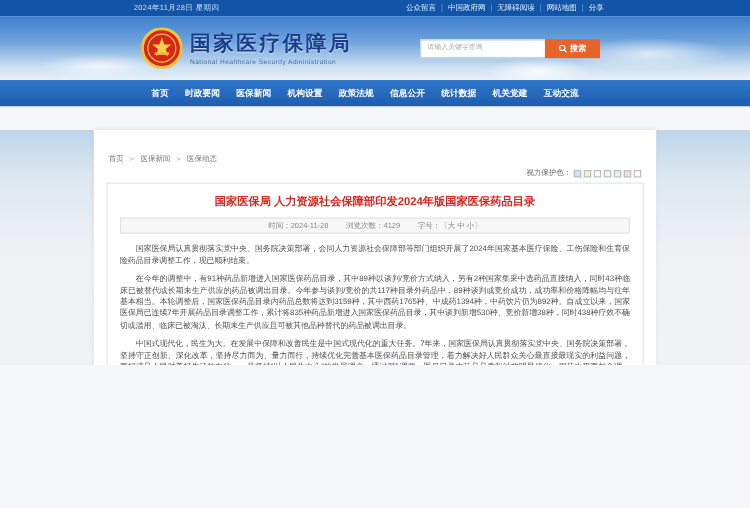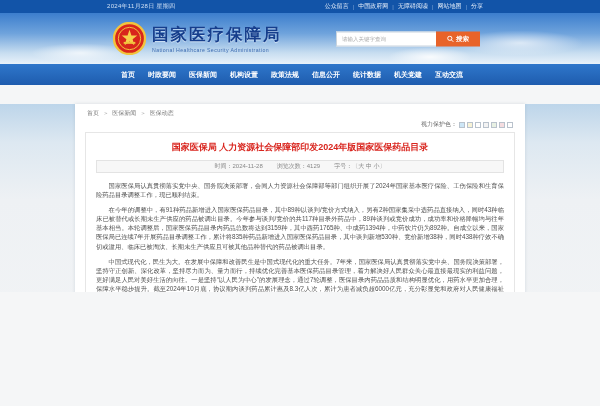--- a/index.html
+++ b/index.html
@@ -34,21 +34,21 @@
   .search input::placeholder { color:#aaa; }
   .search-btn { width:44px; height:15px; background:#e8632a; border:none; color:#fff; font-size:6.5px; font-weight:bold; display:flex; align-items:center; justify-content:center; gap:2px; cursor:pointer; }
 
   
   .nav { height:21px; background:linear-gradient(to bottom,#2f77cb,#1e5cae); }
   .nav-inner { width:450px; margin:0 auto; height:100%; display:flex; align-items:center; gap:13px; padding-left:46px; }
   .nav a { color:#fff; font-size:7px; font-weight:bold; text-decoration:none; white-space:nowrap; cursor:pointer; }
 
   
   .main { height:321px; background:linear-gradient(to bottom,#bdd5ea 0%, #dde8f1 12%, #eef1f4 30%, #f4f5f6 100%); }
-  .card { width:450px; margin:0 auto; background:#fff; margin-top:19px; height:302px; box-shadow:0 0 3px rgba(120,140,160,.25); padding:3px 10px 0 10px; }
+  .card { width:450px; margin:0 auto; background:#fff; margin-top:19px; height:302px; box-shadow:0 0 3px rgba(120,140,160,.25); padding:17px 10px 0 10px; }
   .crumb-row { font-size:6px; color:#777; padding:2px 0 1px 2px; }
   .crumb-row a { color:#777; text-decoration:none; cursor:pointer; }
   .crumb-row .sep { margin:0 2px; color:#999; }
   .eye-row { display:flex; justify-content:flex-end; align-items:center; gap:2px; font-size:6px; color:#666; padding:1px 2px 3px 0; }
   .swatch { width:6px; height:6px; border:1px solid #b9c2cc; cursor:pointer; }
 
   .article { border:1px solid #e6e6e6; background:#fff; padding:7px 10px 6px 10px; height:268px; overflow:hidden; }
   .article-title { text-align:center; color:#d9261f; font-weight:bold; font-size:9px; margin:2px 0 7px 0; line-height:11px; }
   .meta { background:#f7f7f7; border:1px solid #e3e3e3; height:13px; display:flex; align-items:center; justify-content:center; gap:14px; font-size:6px; color:#888; margin-bottom:8px; }
   .meta .fs-opts { cursor:pointer; }

